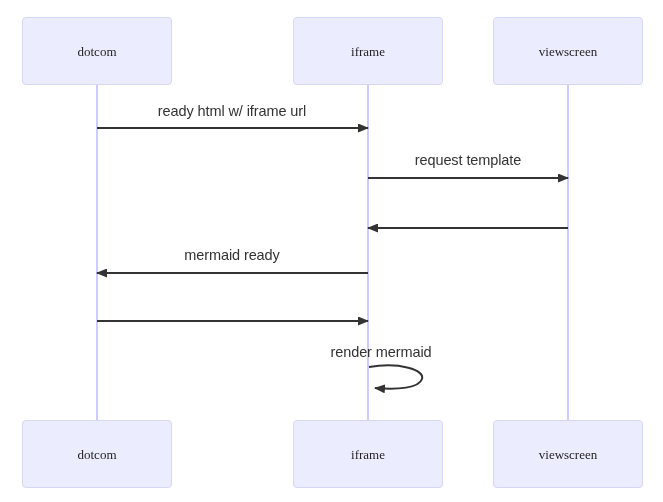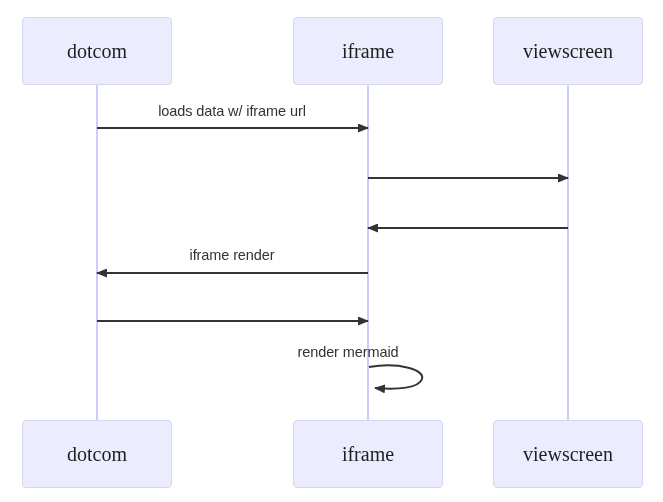--- a/index.html
+++ b/index.html
@@ -31,21 +31,21 @@
     background: #ECECFF;
     border: 1px solid #d6d6f5;
     border-radius: 4px;
     box-sizing: border-box;
     display: flex;
     align-items: center;
     justify-content: center;
   }
   .participant-label {
     font-family: "Liberation Serif", serif;
-    font-size: 20px;
+    font-size: 13px;
     color: #1f1f1f;
     line-height: 1;
     text-align: center;
     white-space: nowrap;
   }
   .msg-label {
     position: absolute;
     font-family: "Liberation Sans", sans-serif;
     font-size: 14.5px;
     color: #333333;
@@ -108,22 +108,23 @@
   </div>
 
   <div class="participant-box" style="left:293px; top:420px;">
     <span class="participant-label">iframe</span>
   </div>
 
   <div class="participant-box" style="left:493px; top:420px;">
     <span class="participant-label">viewscreen</span>
   </div>
 
-  <div class="msg-label" style="left:232px; top:103px;">loads data w/ iframe url</div>
+  <div class="msg-label" style="left:232px; top:103px;">ready html w/ iframe url</div>
+
+  <div class="msg-label" style="left:468px; top:152px;">request template</div>
 
 
-
-  <div class="msg-label" style="left:232px; top:247px;">iframe render</div>
+  <div class="msg-label" style="left:232px; top:247px;">mermaid ready</div>
 
 
-  <div class="msg-label" style="left:348px; top:344px;">render mermaid</div>
+  <div class="msg-label" style="left:381px; top:344px;">render mermaid</div>
 
 </div>
 
 </body></html>

